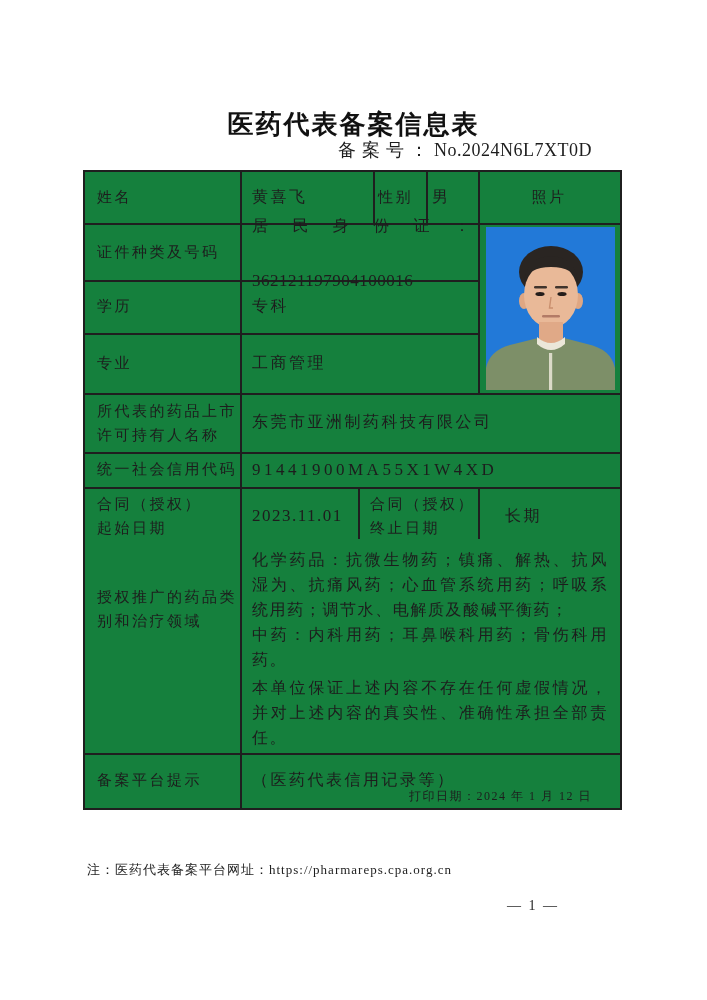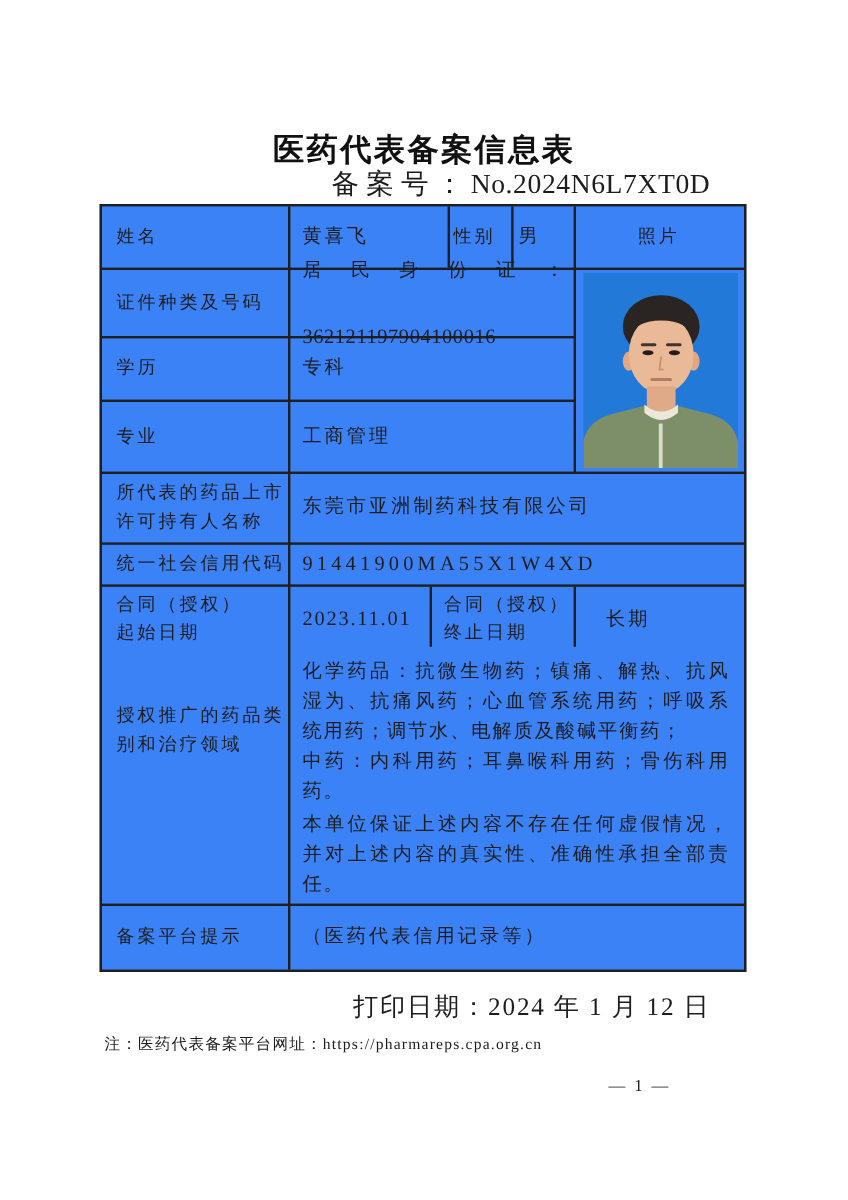--- a/index.html
+++ b/index.html
@@ -8,48 +8,48 @@
     font-family:"Liberation Serif","DejaVu Serif",serif;color:#1d1d1d;
     -webkit-font-smoothing:antialiased;
   }
   .abs{position:absolute;}
   
   .title{
     left:0;right:0;top:107px;text-align:center;
     font-family:"Liberation Sans","DejaVu Sans",sans-serif;
     font-weight:700;font-size:26px;letter-spacing:2px;color:#111;
   }
-  .filing-no{top:138px;right:115px;font-size:23px;white-space:nowrap;}
+  .filing-no{top:138px;right:115px;font-size:18px;white-space:nowrap;}
   .filing-no .zh{letter-spacing:6px;}
   .filing-no .latin{letter-spacing:0.5px;}
   
   .doc-table{
     left:83px;top:170px;width:535px;height:636px;
-    border:2px solid #1f1f1f;background:#3b82f6;
+    border:2px solid #1f1f1f;background:#15803d;
   }
   .hl{position:absolute;height:2px;background:#1f1f1f;}
   .vl{position:absolute;width:2px;background:#1f1f1f;}
   
   .cell{position:absolute;display:flex;align-items:center;white-space:nowrap;}
   .col{flex-direction:column;align-items:flex-start;justify-content:center;}
   .label{font-size:15px;letter-spacing:2.5px;}
   .val{font-size:16px;letter-spacing:2.5px;}
   .num{font-size:17px;letter-spacing:0.5px;}
   .code{font-size:17px;letter-spacing:3.5px;}
   .date{font-size:17px;letter-spacing:1.5px;}
   .lline{height:24px;line-height:24px;font-size:15px;letter-spacing:2.5px;}
   .tline{height:25px;line-height:25px;font-size:16px;letter-spacing:1.6px;width:356px;text-align:justify;}
   .fill{text-align-last:justify;}
   .idline{height:23px;line-height:23px;font-size:16px;width:218px;text-align:justify;text-align-last:justify;}
   .idnum{height:23px;line-height:23px;margin-top:32px;}
   .center{justify-content:center;}
   
   .photo{left:401px;top:55px;width:129px;height:163px;overflow:hidden;}
   
-  .print-date{top:825px;right:115px;font-size:21px;letter-spacing:1.5px;white-space:nowrap;margin-left:24px;}
+  .print-date{top:788px;right:115px;font-size:12px;letter-spacing:1.5px;white-space:nowrap;margin-left:24px;}
   .footnote{left:87px;top:861px;font-size:13px;letter-spacing:1px;white-space:nowrap;}
   .page-num{left:498px;top:898px;width:70px;text-align:center;font-size:14px;letter-spacing:2px;}
 </style>
 </head>
 <body>
 
 <div class="abs title">医药代表备案信息表</div>
 
 <div class="abs filing-no">
   <span class="zh">备案号：</span><span class="latin">No.2024N6L7XT0D</span>

